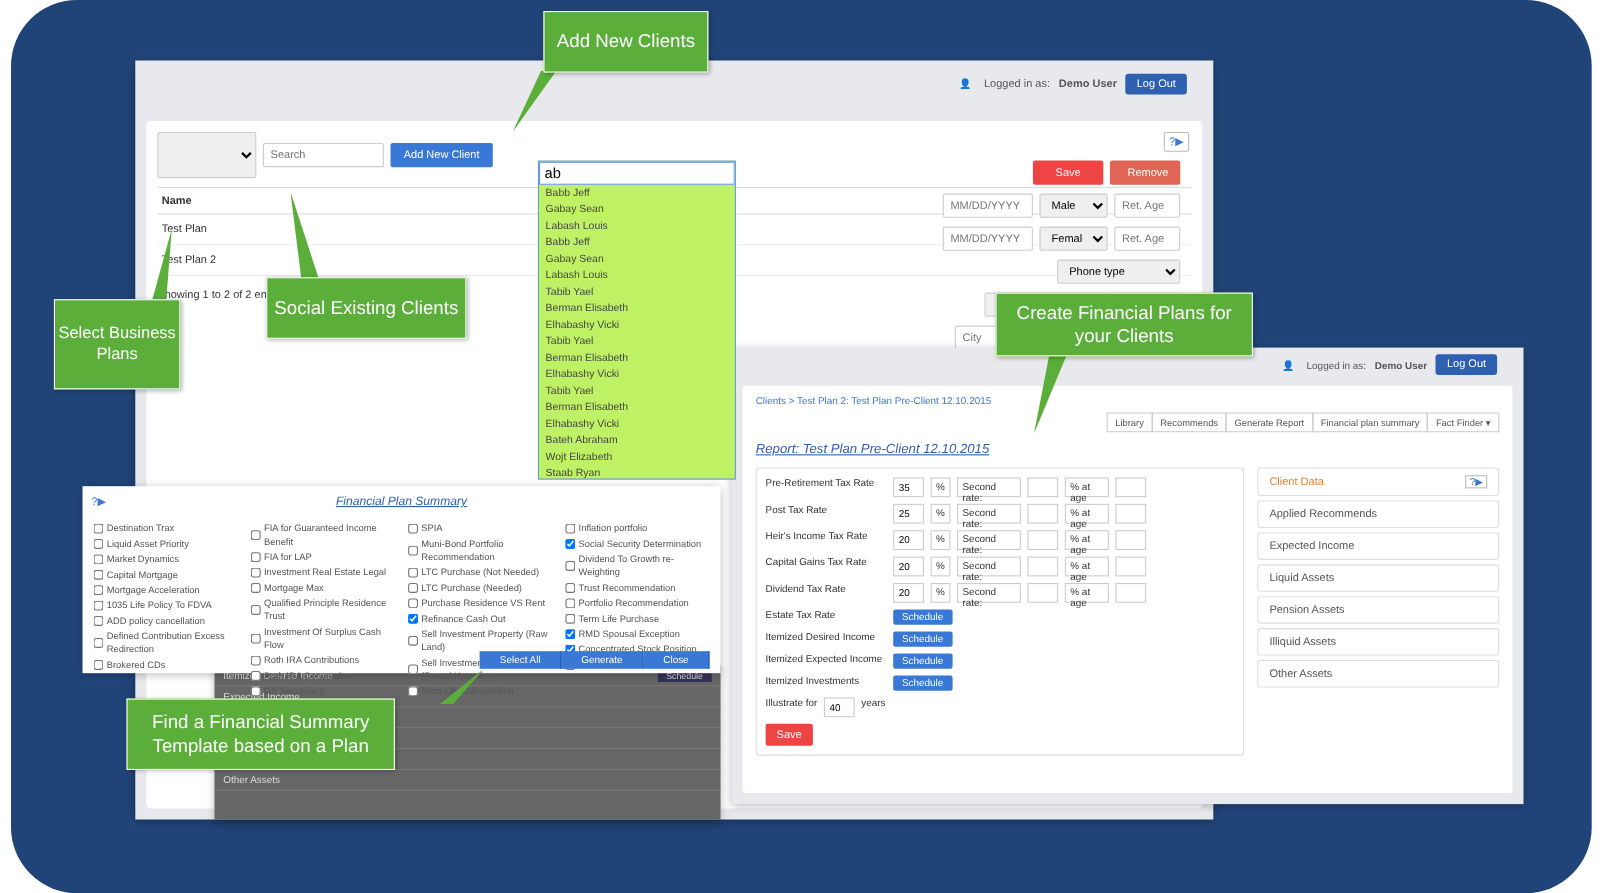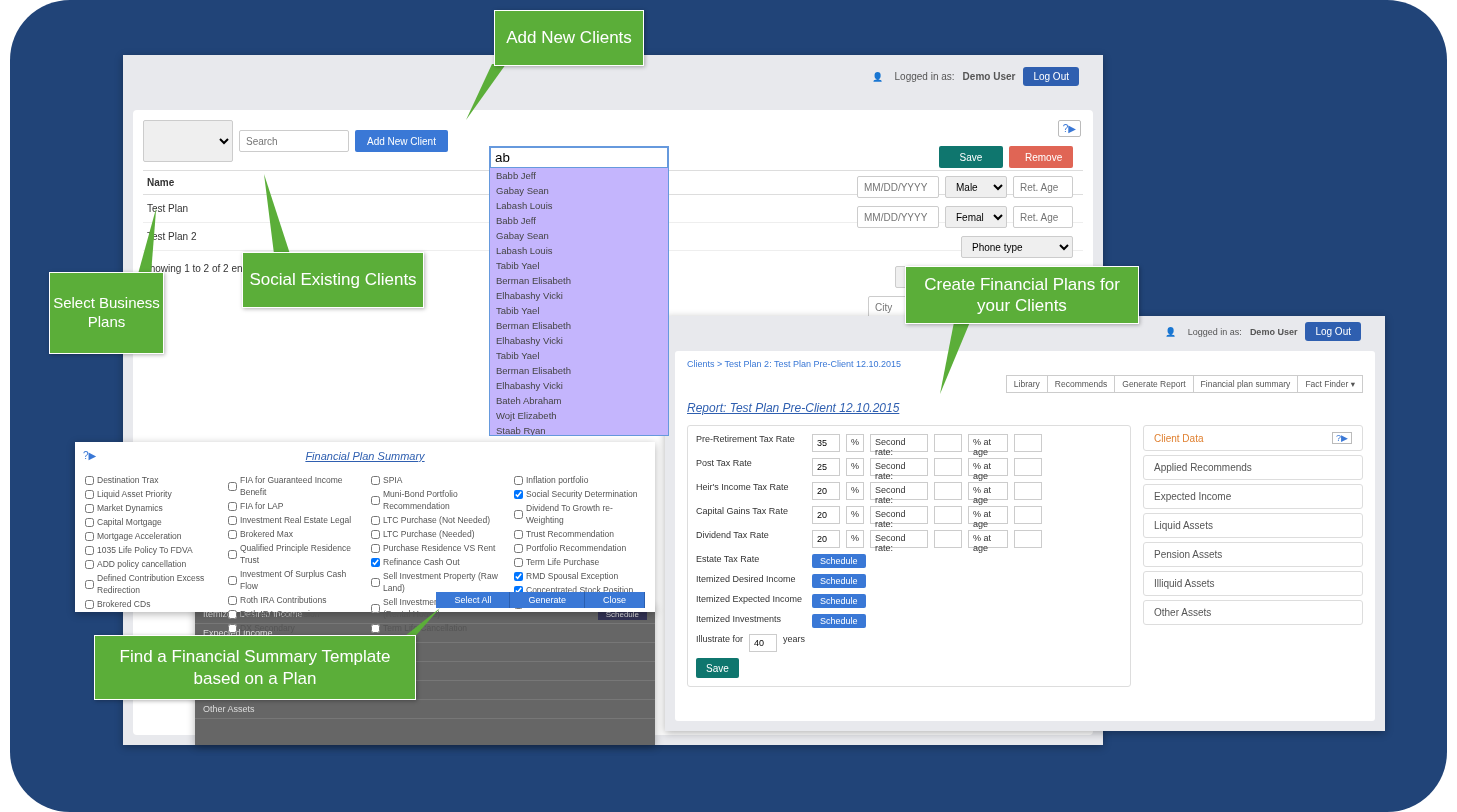--- a/index.html
+++ b/index.html
@@ -9,30 +9,30 @@
 
 
 #panelA{left:123px;top:55px;width:980px;height:690px;background:#E8E9ED}
 #panelA .hdr{position:absolute;right:24px;top:12px;display:flex;align-items:center;gap:8px;font-size:10px;color:#555}
 .logout{background:#2F5FB0;color:#fff;border:none;border-radius:3px;padding:4px 10px;font-size:10px;cursor:pointer}
 .inner{position:absolute;left:10px;top:55px;right:10px;bottom:10px;background:#fff;border-radius:4px;padding:10px}
 .toprow{display:flex;gap:6px;align-items:center}
 .sel{border:1px solid #ccc;border-radius:2px;padding:20px 6px;font-size:10px;height:22px}
 .txt{border:1px solid #ccc;border-radius:2px;padding:3px 6px;font-size:10px;height:22px}
 .btn-blue{background:#3A78D6;color:#fff;border:none;border-radius:2px;padding:0 12px;font-size:10px;height:22px;cursor:pointer}
-.btn-green{background:#0f766e;color:#fff;border:none;border-radius:2px;padding:0 16px;font-size:10px;height:22px;cursor:pointer}
+.btn-green{background:#ef4444;color:#fff;border:none;border-radius:2px;padding:0 16px;font-size:10px;height:22px;cursor:pointer}
 .btn-red{background:#E06555;color:#fff;border:none;border-radius:2px;padding:0 16px;font-size:10px;height:22px;cursor:pointer}
 .tbl{margin-top:8px;border-top:1px solid #ddd}
 .tblh{padding:6px 4px;font-weight:bold;font-size:10px;border-bottom:1px solid #ddd}
 .tblr{padding:8px 4px;font-size:10px;border-bottom:1px solid #eee}
 .pag{margin-top:8px;font-size:10px;display:flex;align-items:center;gap:2px}
 .pag span{padding:3px 6px;border:1px solid #ddd}
 .pag .act{background:#3A78D6;color:#fff;border-color:#3A78D6}
 .help{position:absolute;right:12px;top:10px;border:1px solid #bbb;border-radius:2px;padding:2px 4px;color:#3A78D6;font-size:10px}
-.dropdown{position:absolute;left:356px;top:36px;width:180px;background:#c4b5fd;border:1px solid #6699dd;font-size:10px;max-height:290px;overflow:hidden;z-index:5}
+.dropdown{position:absolute;left:356px;top:36px;width:180px;background:#bef264;border:1px solid #6699dd;font-size:10px;max-height:290px;overflow:hidden;z-index:5}
 .dropdown .sbox{border:1px solid #6699dd;padding:2px 4px;margin:0;display:block}
 .dropdown .opt{padding:1px 6px;color:#444;cursor:pointer;font-size:9.5px;line-height:13px}
 .form-right{position:absolute;right:20px;top:36px;width:290px}
 .fr-row{display:flex;gap:6px;margin-bottom:8px;justify-content:flex-end}
 .fr-in{border:1px solid #ccc;border-radius:2px;padding:3px 6px;font-size:10px;height:22px}
 
 
 #panelB{left:75px;top:442px;width:580px;height:170px;background:#fff;z-index:6}
 #panelB .title{text-align:center;color:#2F5FB0;font-size:11px;font-style:italic;text-decoration:underline;padding:8px 0}
 #panelB .grid{display:flex;padding:4px 10px;gap:12px;font-size:8.5px;color:#555}
@@ -224,21 +224,21 @@
         <label class="chk">
           <input type="checkbox" style="">
           <span>FIA for LAP</span>
         </label>
         <label class="chk">
           <input type="checkbox" style="">
           <span>Investment Real Estate Legal</span>
         </label>
         <label class="chk">
           <input type="checkbox" style="">
-          <span>Brokered Max</span>
+          <span>Mortgage Max</span>
         </label>
         <label class="chk">
           <input type="checkbox" style="">
           <span>Qualified Principle Residence Trust</span>
         </label>
         <label class="chk">
           <input type="checkbox" style="">
           <span>Investment Of Surplus Cash Flow</span>
         </label>
         <label class="chk">
@@ -433,17 +433,17 @@
 
 <div class="callout" style="left:494px;top:10px;width:150px;height:56px">Add New Clients</div>
 <div class="tail td" style="left:466px;top:64px;width:40px;height:56px;clip-path:polygon(65% 0,100% 0,0 100%)"></div>
 
 <div class="callout" style="left:242px;top:252px;width:182px;height:56px">Social Existing Clients</div>
 <div class="tail tu" style="left:250px;top:174px;width:40px;height:80px;clip-path:polygon(35% 0,100% 100%,60% 100%)"></div>
 
 <div class="callout sm" style="left:49px;top:272px;width:115px;height:82px">Select Business Plans</div>
 <div class="tail tu" style="left:138px;top:208px;width:26px;height:66px;clip-path:polygon(70% 0,50% 100%,0 100%)"></div>
 
-<div class="callout" style="left:94px;top:635px;width:322px;height:65px">Find a Financial Summary Template based on a Plan</div>
+<div class="callout" style="left:115px;top:635px;width:244px;height:65px">Find a Financial Summary Template based on a Plan</div>
 <div class="tail tu" style="left:400px;top:608px;width:40px;height:32px;clip-path:polygon(100% 0,30% 100%,0 100%)"></div>
 
 <div class="callout" style="left:905px;top:266px;width:234px;height:58px">Create Financial Plans for your Clients</div>
 <div class="tail td" style="left:940px;top:322px;width:40px;height:72px;clip-path:polygon(35% 0,75% 0,0 100%)"></div>
 
 </body></html>

